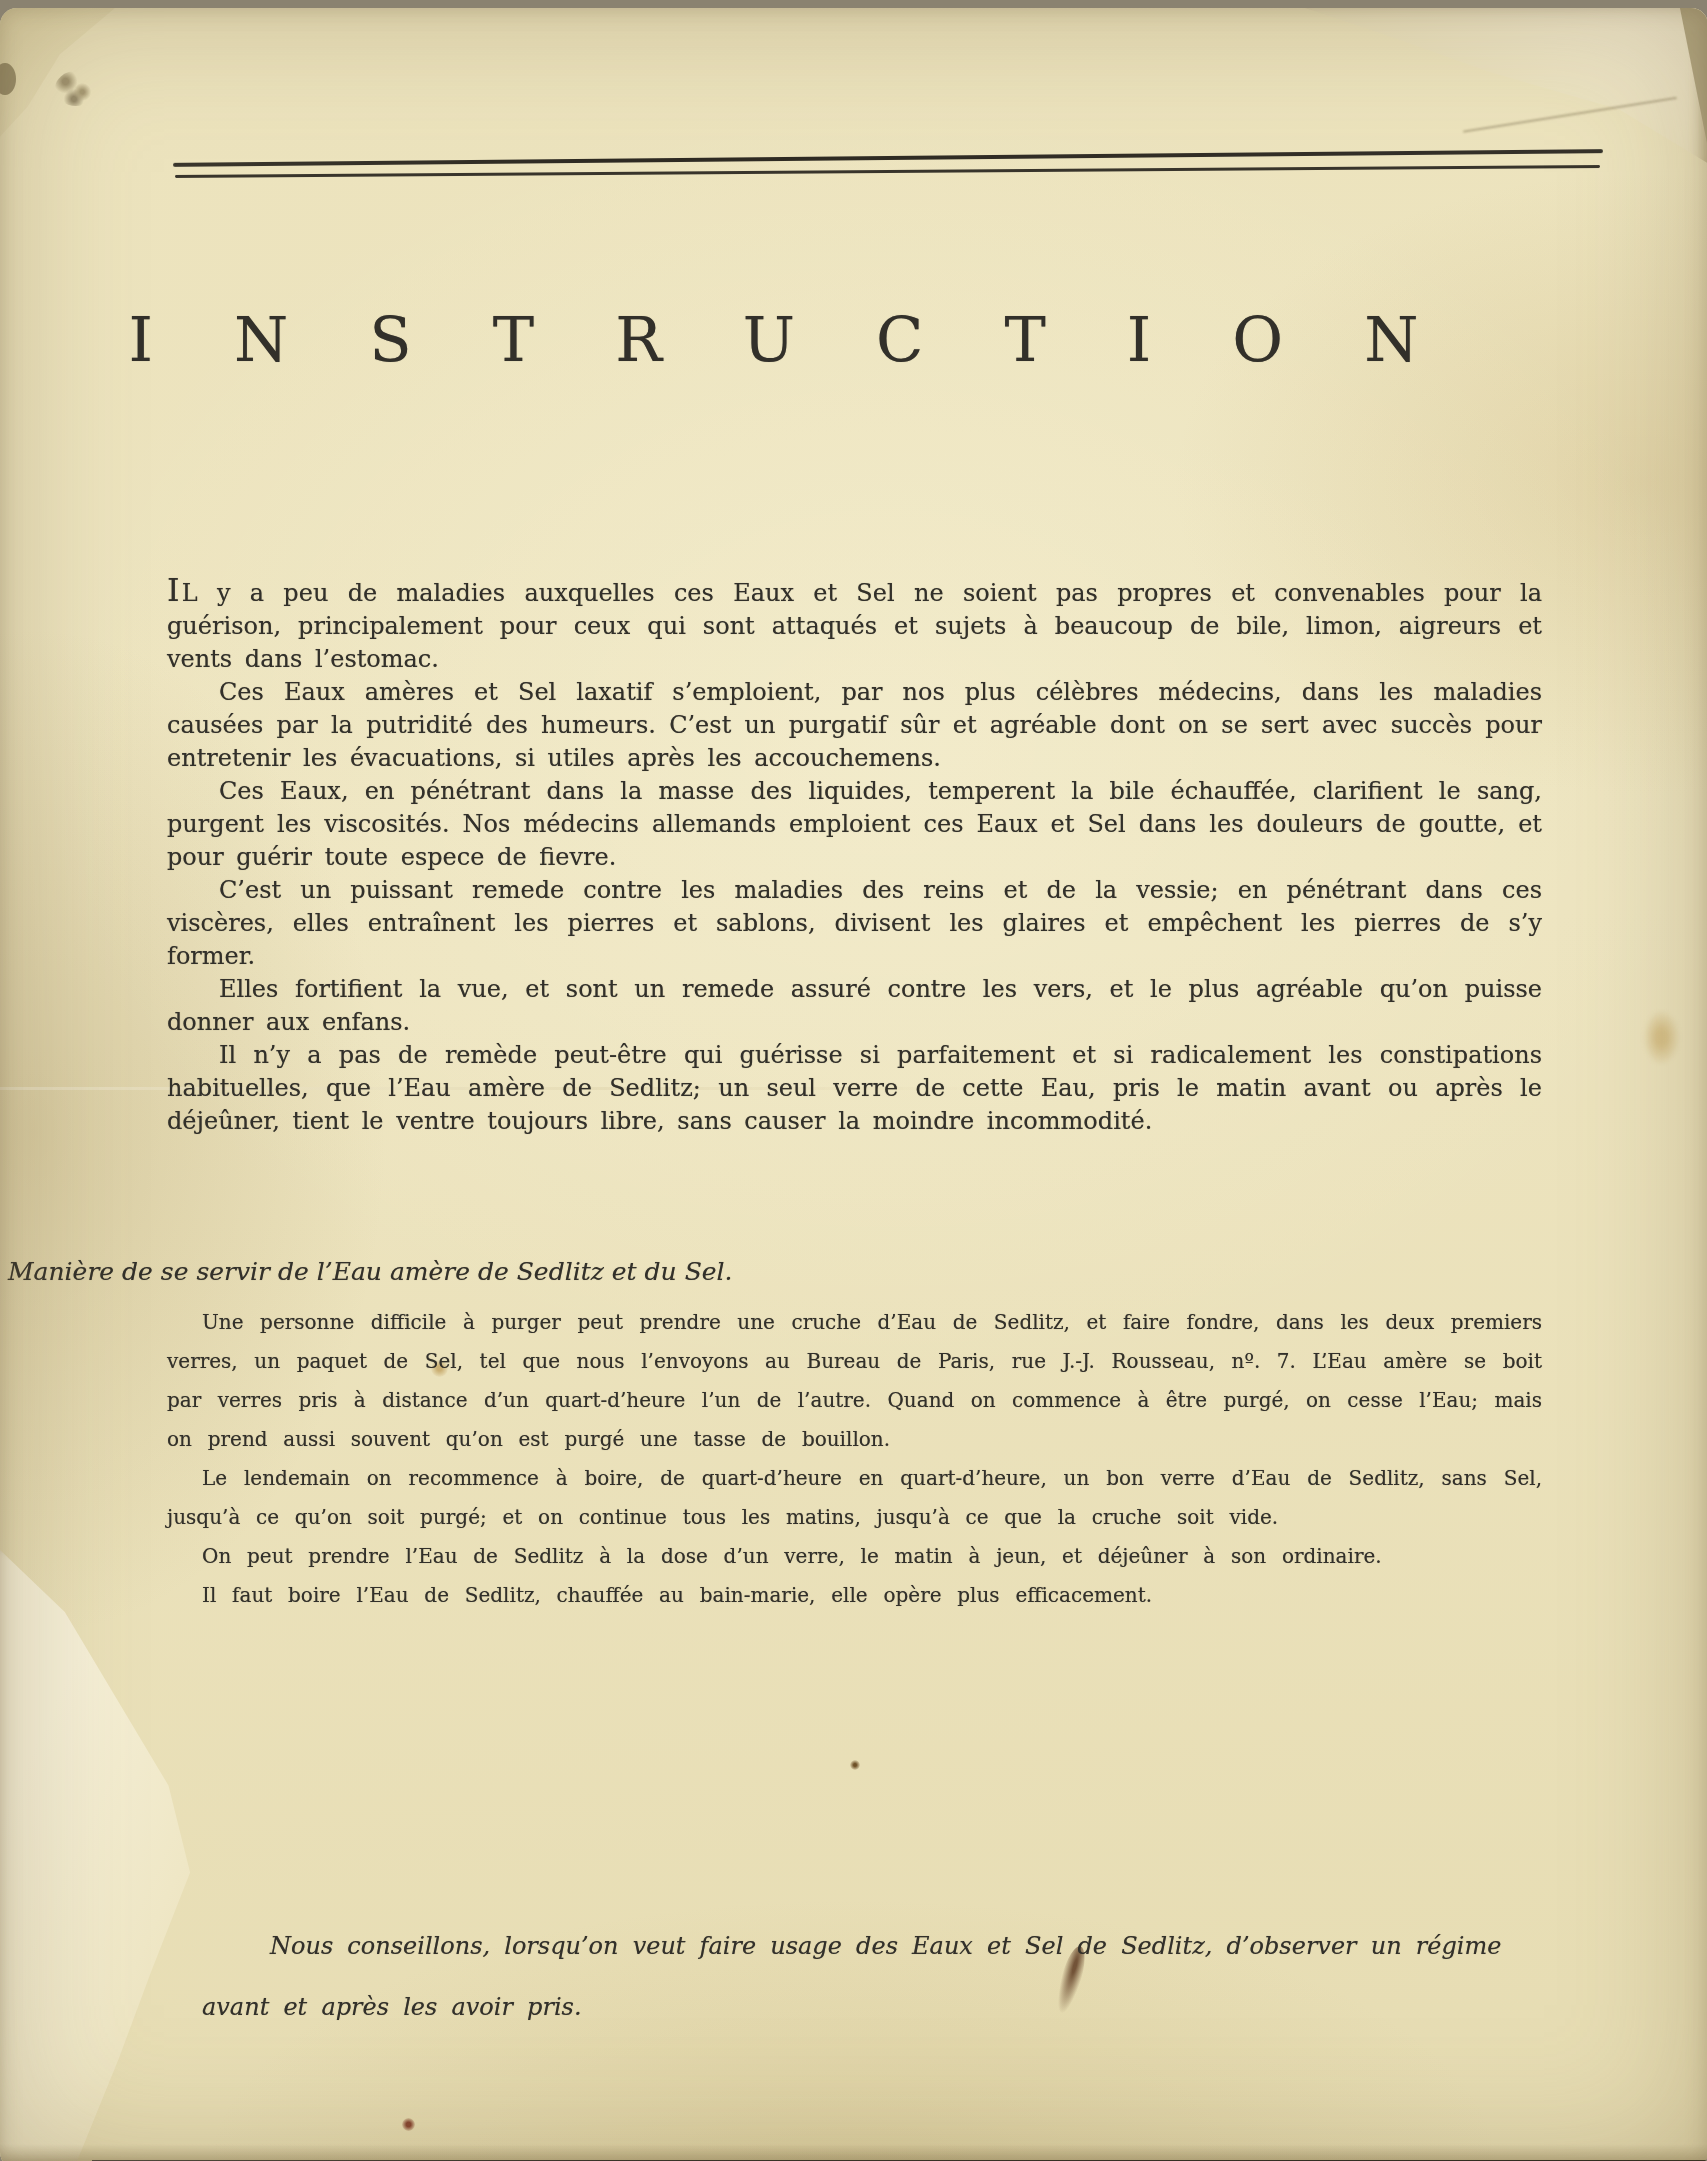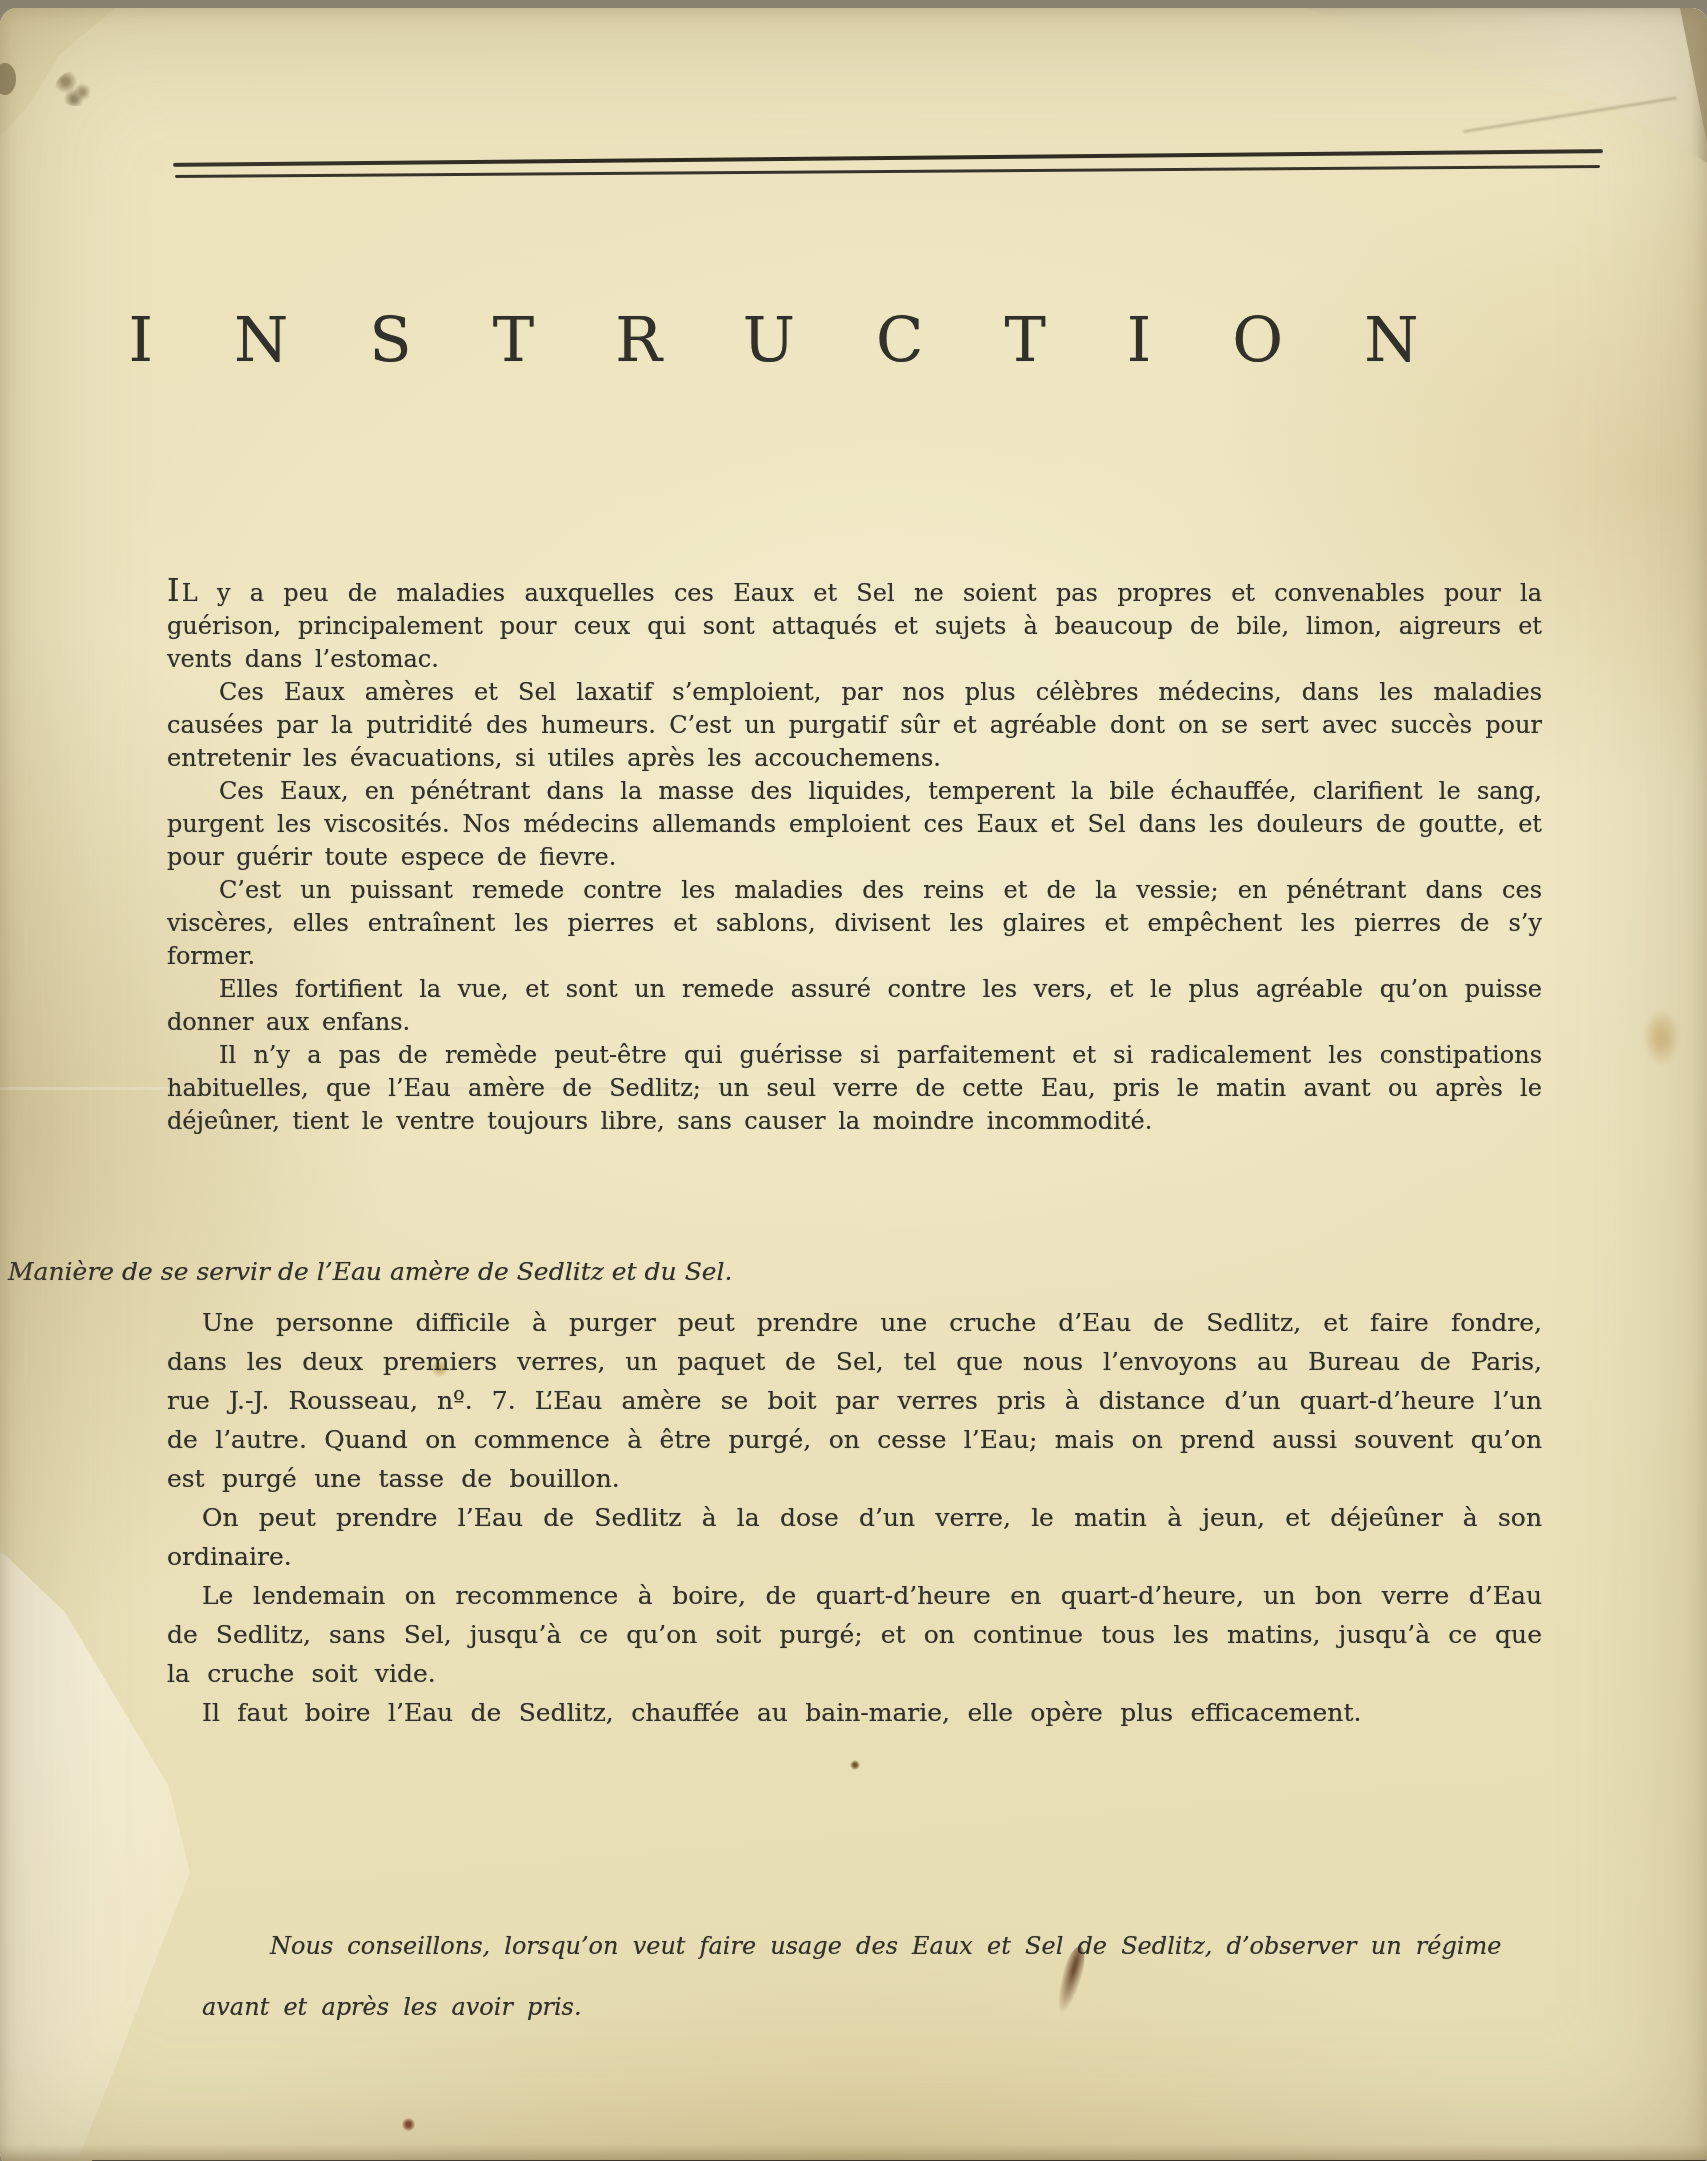--- a/index.html
+++ b/index.html
@@ -51,21 +51,21 @@
   .intro p.first{text-indent:0;}
   .intro p.first::first-letter{font-size:1.32em;letter-spacing:2.2px;}
 
   .section-heading{
     position:absolute;top:1228px;left:8px;width:1708px;
     text-align:left;font-style:italic;font-size:25px;font-weight:normal;
   }
 
   .usage{
     position:absolute;top:1295px;left:167px;width:1375px;
-    font-size:25px;line-height:39px;text-align:justify;word-spacing:9.4px;
+    font-size:20px;line-height:39px;text-align:justify;word-spacing:9.4px;
   }
   .usage p{margin:0;text-indent:35px;}
 
   .closing{
     position:absolute;top:1908px;left:202px;width:1365px;
     font-style:italic;font-size:24px;line-height:61px;
     text-indent:68px;word-spacing:6.5px;
   }
 
   
@@ -144,21 +144,21 @@
     <p class="ink">Ces Eaux, en pénétrant dans la masse des liquides, temperent la bile échauffée, clarifient le sang, purgent les viscosités. Nos médecins allemands emploient ces Eaux et Sel dans les douleurs de goutte, et pour guérir toute espece de fievre.</p>
     <p class="ink">C’est un puissant remede contre les maladies des reins et de la vessie; en pénétrant dans ces viscères, elles entraînent les pierres et sablons, divisent les glaires et empêchent les pierres de s’y former.</p>
     <p class="ink">Elles fortifient la vue, et sont un remede assuré contre les vers, et le plus agréable qu’on puisse donner aux enfans.</p>
     <p class="ink">Il n’y a pas de remède peut-être qui guérisse si parfaitement et si radicalement les constipations habituelles, que l’Eau amère de Sedlitz; un seul verre de cette Eau, pris le matin avant ou après le déjeûner, tient le ventre toujours libre, sans causer la moindre incommodité.</p>
   </div>
 
   <h2 class="section-heading ink">Manière de se servir de l’Eau amère de Sedlitz et du Sel.</h2>
 
   <div class="usage">
     <p class="ink">Une personne difficile à purger peut prendre une cruche d’Eau de Sedlitz, et faire fondre, dans les deux premiers verres, un paquet de Sel, tel que nous l’envoyons au Bureau de Paris, rue J.-J. Rousseau, nº. 7. L’Eau amère se boit par verres pris à distance d’un quart-d’heure l’un de l’autre. Quand on commence à être purgé, on cesse l’Eau; mais on prend aussi souvent qu’on est purgé une tasse de bouillon.</p>
+    <p class="ink">Le lendemain on recommence à boire, de quart-d’heure en quart-d’heure, un bon verre d’Eau de Sedlitz, sans Sel, jusqu’à ce qu’on soit purgé; et on continue tous les matins, jusqu’à ce que la cruche soit vide.</p>
     <p class="ink">On peut prendre l’Eau de Sedlitz à la dose d’un verre, le matin à jeun, et déjeûner à son ordinaire.</p>
-    <p class="ink">Le lendemain on recommence à boire, de quart-d’heure en quart-d’heure, un bon verre d’Eau de Sedlitz, sans Sel, jusqu’à ce qu’on soit purgé; et on continue tous les matins, jusqu’à ce que la cruche soit vide.</p>
     <p class="ink">Il faut boire l’Eau de Sedlitz, chauffée au bain-marie, elle opère plus efficacement.</p>
   </div>
 
   <div class="closing ink">Nous conseillons, lorsqu’on veut faire usage des Eaux et Sel de Sedlitz, d’observer un régime avant et après les avoir pris.</div>
 
 </div>
 
 
 </body></html>

